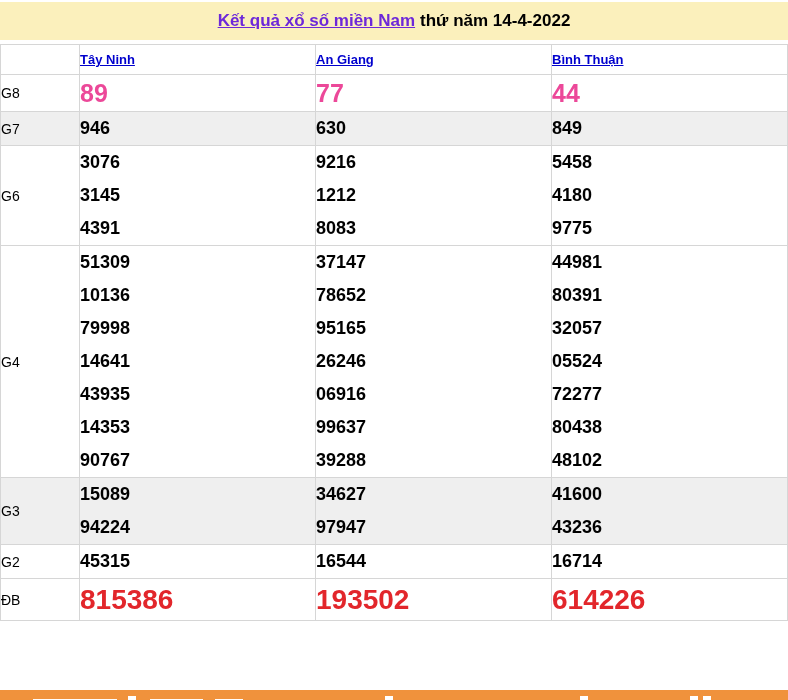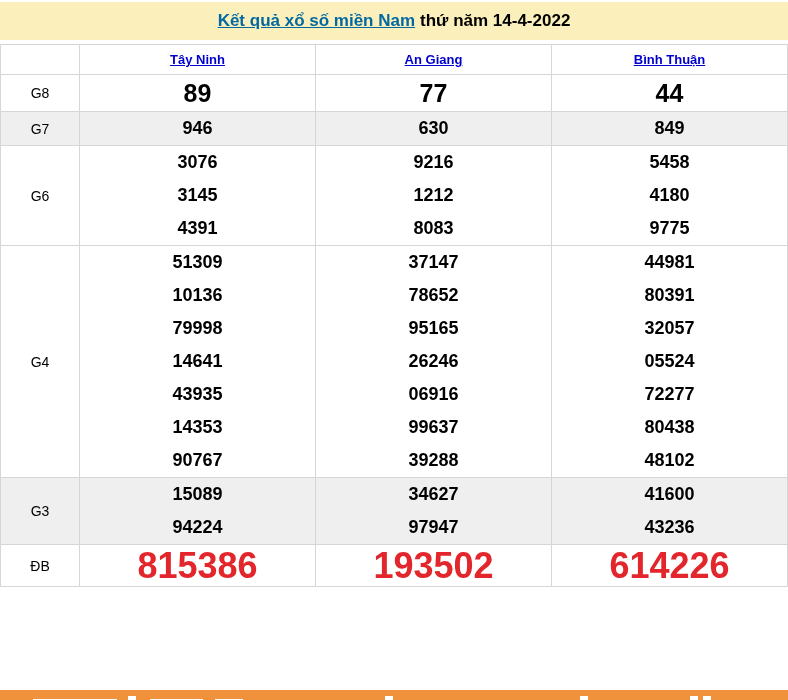--- a/index.html
+++ b/index.html
@@ -19,37 +19,37 @@
     height: 38px;
     line-height: 38px;
     background: #fbf0bc;
     text-align: center;
     font-size: 17px;
     font-weight: bold;
     color: #000;
     white-space: nowrap;
   }
   .title-bar a {
-    color: #0369a1;
+    color: #6d28d9;
     text-decoration: underline;
     cursor: pointer;
   }
   .title-bar .date { margin-left: 5px; text-align: center; }
 
   
   table.results {
     margin-top: 4px;
     width: 788px;
     border-collapse: collapse;
     table-layout: fixed;
   }
   table.results td, table.results th {
     border: 1px solid #d6d6d6;
     padding: 0;
-    text-align: center;
+    text-align: left;
     vertical-align: middle;
   }
   col.c-label { width: 79px; }
 
   thead th {
     height: 29px;
     background: #ffffff;
     font-size: 13px;
     font-weight: bold;
   }
@@ -69,25 +69,25 @@
 
   .val {
     font-size: 18px;
     font-weight: bold;
     color: #000;
     line-height: 33px;
     white-space: nowrap;
   }
   .val.g8 {
     font-size: 25px;
-    color: #000000;
+    color: #ec4899;
     line-height: 36px;
   }
   .val.db {
-    font-size: 36px;
+    font-size: 28px;
     color: #e2262b;
     line-height: 41px;
   }
 
   
   .footer-bar {
     position: absolute;
     left: 0;
     bottom: 0;
     width: 788px;
@@ -209,20 +209,32 @@
           <td>
             <div class="val">34627</div>
             <div class="val">97947</div>
           </td>
           <td>
             <div class="val">41600</div>
             <div class="val">43236</div>
           </td>
         </tr>
         <tr>
+          <td class="label">G2</td>
+          <td>
+            <div class="val">45315</div>
+          </td>
+          <td>
+            <div class="val">16544</div>
+          </td>
+          <td>
+            <div class="val">16714</div>
+          </td>
+        </tr>
+        <tr>
           <td class="label">ĐB</td>
           <td>
             <div class="val db">815386</div>
           </td>
           <td>
             <div class="val db">193502</div>
           </td>
           <td>
             <div class="val db">614226</div>
           </td>

